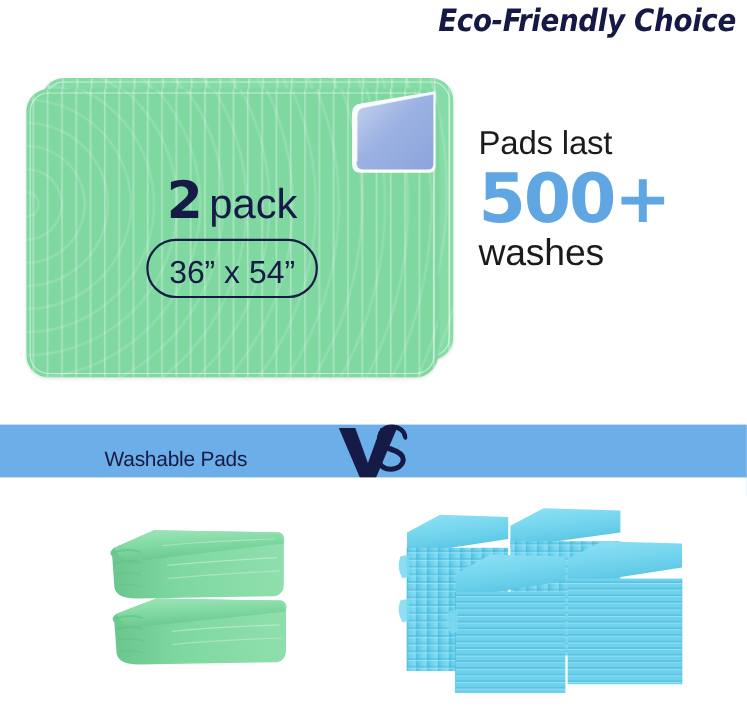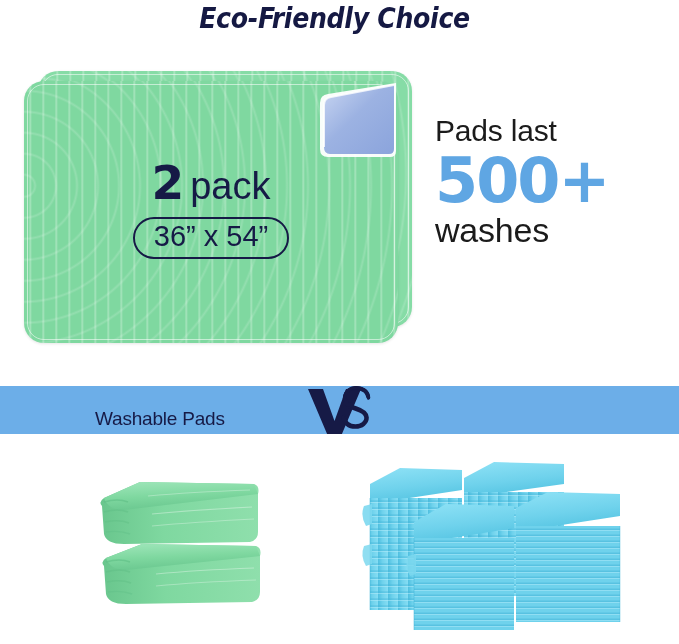--- a/index.html
+++ b/index.html
@@ -6,21 +6,21 @@
   html,body{margin:0;padding:0;background:#ffffff;}
   body{
     font-family:"Liberation Sans", sans-serif;
     width:679px;height:644px;overflow:hidden;position:relative;
     -webkit-font-smoothing:antialiased;
   }
   #infographic{position:relative;width:679px;height:644px;background:#fff;}
 
   
   .title{
-    position:absolute;left:0;top:2px;width:669px;text-align:center;
+    position:absolute;left:0;top:2px;width:669px;text-align:right;
     font-family:"DejaVu Sans Condensed","Liberation Sans",sans-serif;
     font-size:28px;font-weight:bold;font-style:italic;
     color:#151943;letter-spacing:-0.3px;
   }
 
   
   .hero{position:absolute;left:0;top:55px;width:679px;height:300px;}
 
   
   .pad-stack{position:absolute;left:24px;top:16px;width:390px;height:270px;}
@@ -75,21 +75,21 @@
     font-family:"DejaVu Sans","Liberation Sans",sans-serif;
     font-size:47px;font-weight:bold;color:#161A46;letter-spacing:-1px;
   }
   .pack-word{
     font-family:"Liberation Sans",sans-serif;
     font-size:38px;font-weight:normal;color:#161A46;letter-spacing:0px;
   }
   .size-pill{
     display:inline-block;margin-top:11px;
     border:2.2px solid #161A46;border-radius:30px;
-    padding:1px 19px 5px 19px;
+    padding:13px 19px 5px 19px;
     font-family:"Liberation Sans",sans-serif;
     font-size:29px;color:#161A46;line-height:1.12;white-space:nowrap;
   }
 
   
   .washes{position:absolute;left:435px;top:60px;width:232px;text-align:left;}
   .washes-top{
     font-family:"Liberation Sans",sans-serif;
     font-size:30px;color:#1b1b1b;line-height:1.05;letter-spacing:-0.2px;
   }

